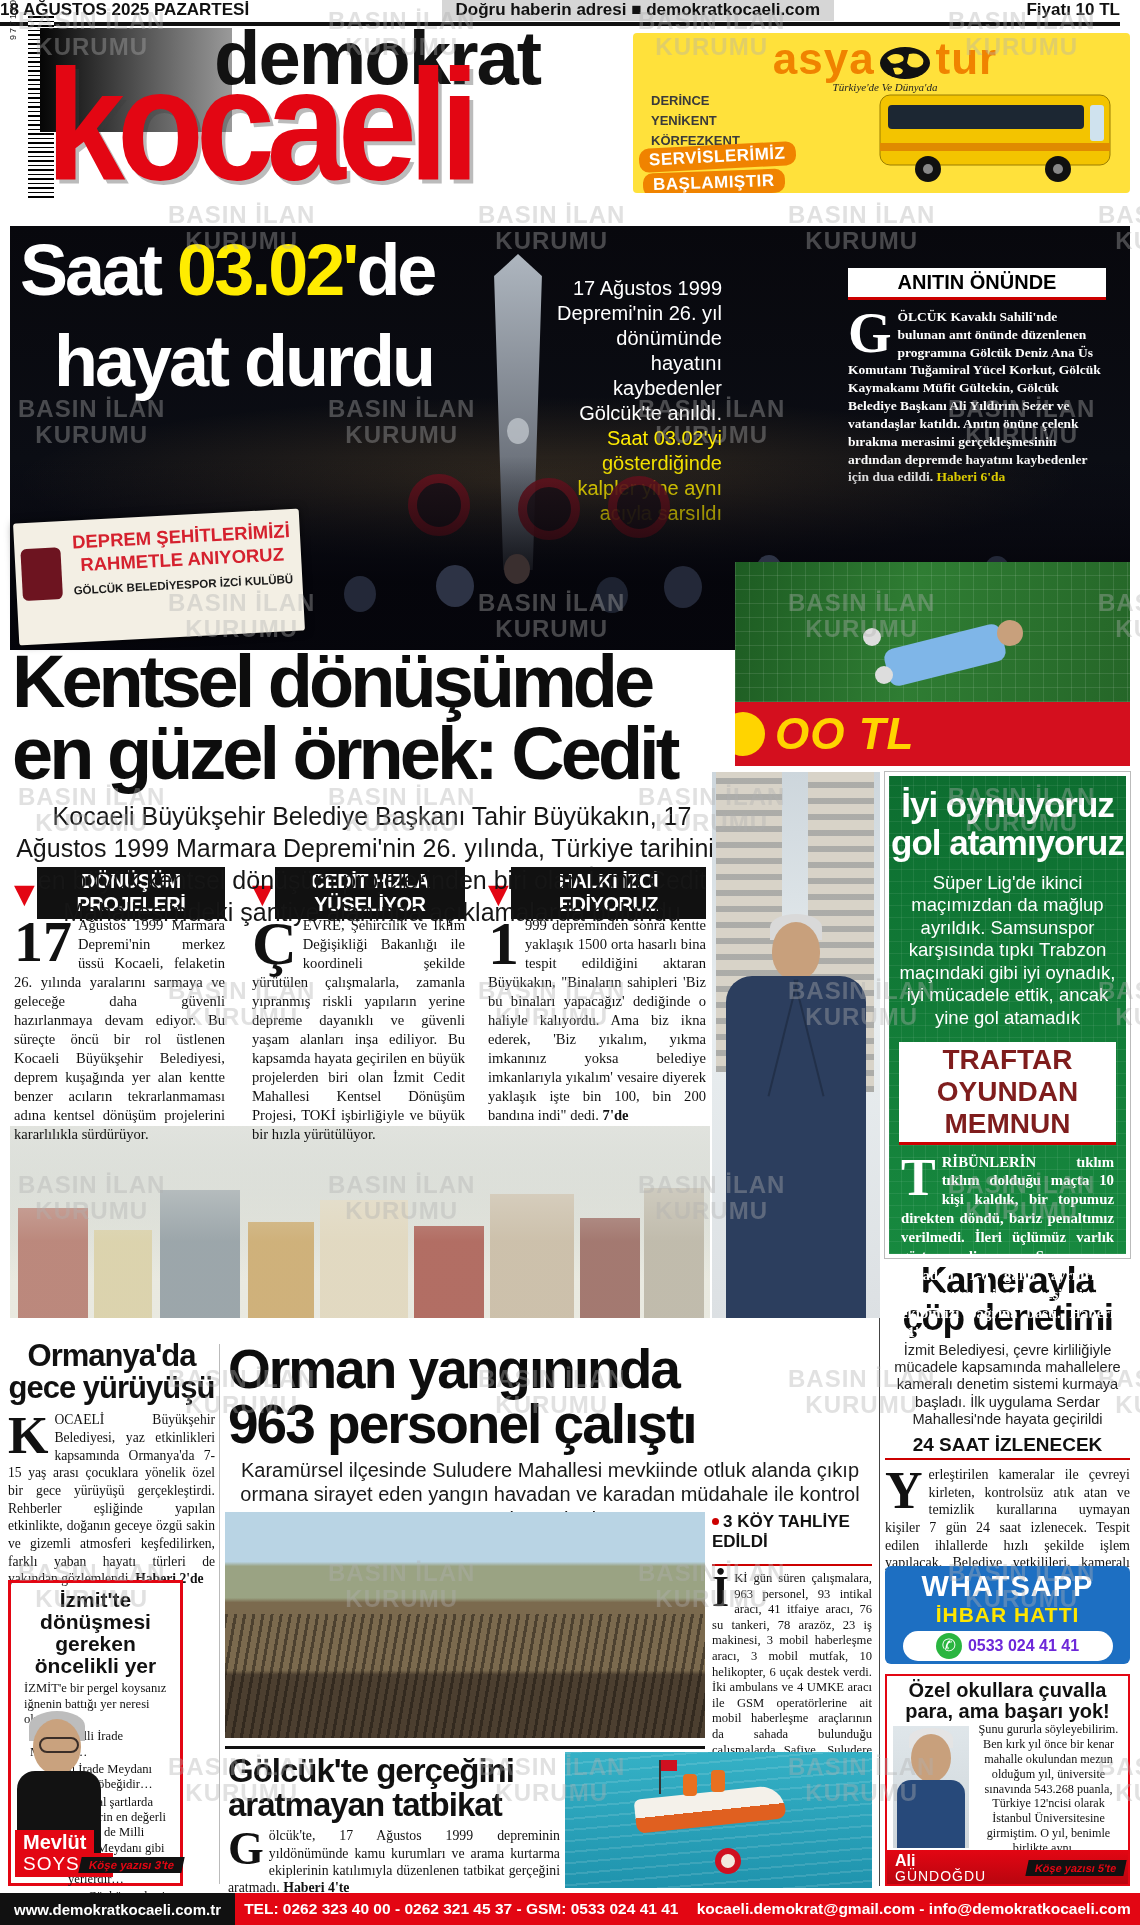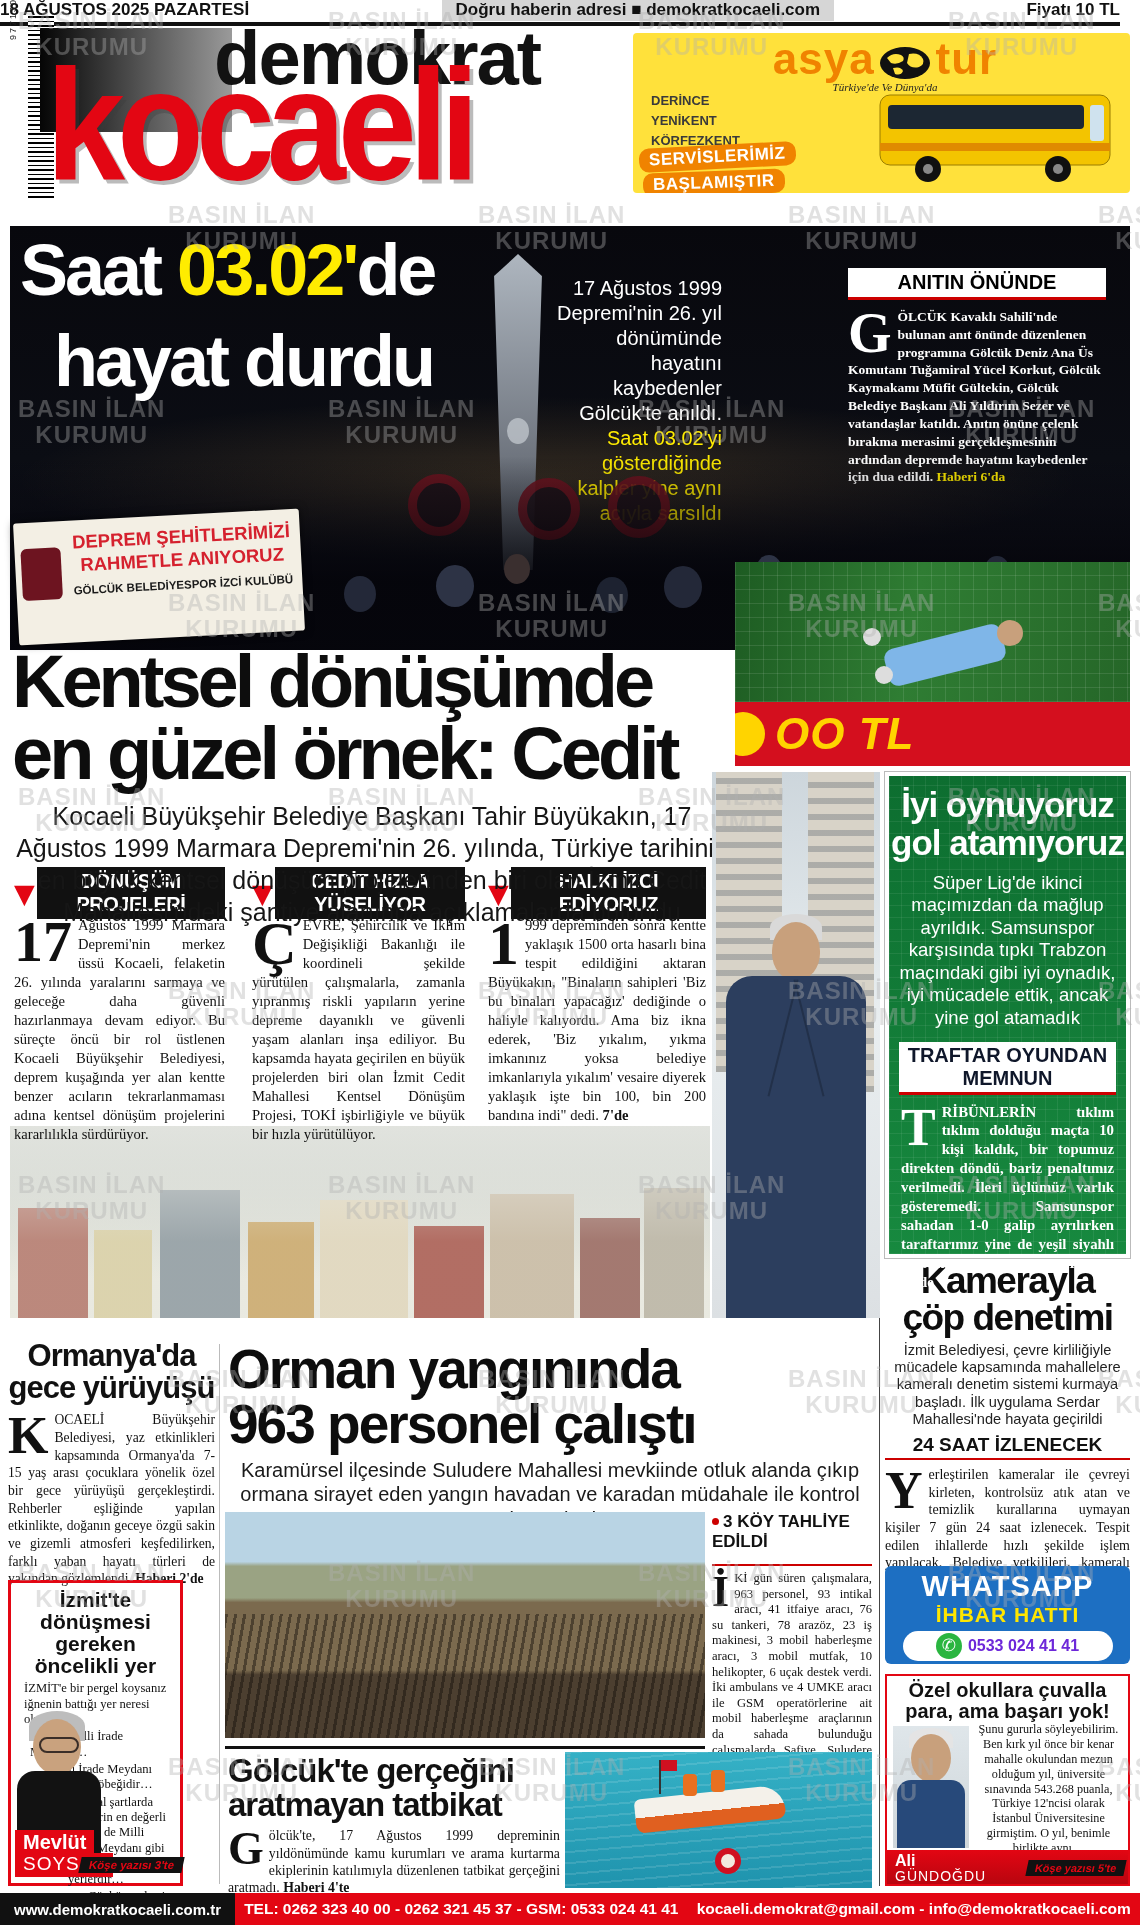--- a/index.html
+++ b/index.html
@@ -86,21 +86,21 @@
   #mayor .suit{position:absolute;left:14px;top:204px;width:140px;height:342px;border-radius:26px 26px 0 0;background:#2c3e5e;}
   #mayor .lapel{position:absolute;left:70px;top:206px;width:2px;height:120px;background:#223049;transform:rotate(14deg);}
   
   #sport{left:885px;top:772px;width:245px;height:486px;border:4px solid #fff;box-sizing:border-box;
     outline:1px solid #bbb;
     background:repeating-linear-gradient(90deg,rgba(255,255,255,.07) 0 1px,transparent 1px 12px),
       repeating-linear-gradient(0deg,rgba(255,255,255,.07) 0 1px,transparent 1px 12px),
       linear-gradient(#0d6e30,#17893f);}
   #sport .hl{color:#fff;font-weight:800;font-size:35px;letter-spacing:-1px;text-align:center;line-height:1.08;margin-top:10px;}
   #sport .deck{color:#fff;font-size:18.5px;line-height:1.22;text-align:center;margin:10px 8px 0;font-weight:500;}
-  #sport .sub{background:#fff;color:#0f172a;font-weight:800;font-size:20px;text-align:center;
+  #sport .sub{background:#fff;color:#7f1d1d;font-weight:800;font-size:28px;text-align:center;
     margin:12px 10px 0;padding:2px 0;border-bottom:3px solid #c00;}
   #sport .bd{color:#fff;font-size:14.8px;line-height:1.28;margin:8px 12px 0;font-weight:600;text-align:justify;}
   #sport .dc{float:left;font-size:52px;line-height:.8;font-weight:700;margin:4px 6px 0 0;}
   
   #cam{left:885px;top:1262px;width:245px;}
   #cam .hl{font-size:37px;font-weight:800;letter-spacing:-1.5px;text-align:center;line-height:1.0;color:#0d0d0d;}
   #cam .deck{font-size:14.6px;line-height:1.18;text-align:center;margin-top:6px;color:#222;}
   #cam .sub{font-size:19px;font-weight:800;text-align:center;margin-top:6px;border-bottom:2px solid #c00;padding-bottom:2px;}
   #cam .bd{font-size:14px;line-height:1.26;margin-top:6px;text-align:justify;}
   #cam .dc{float:left;font-size:52px;line-height:.8;font-weight:700;margin:4px 6px 0 0;}

